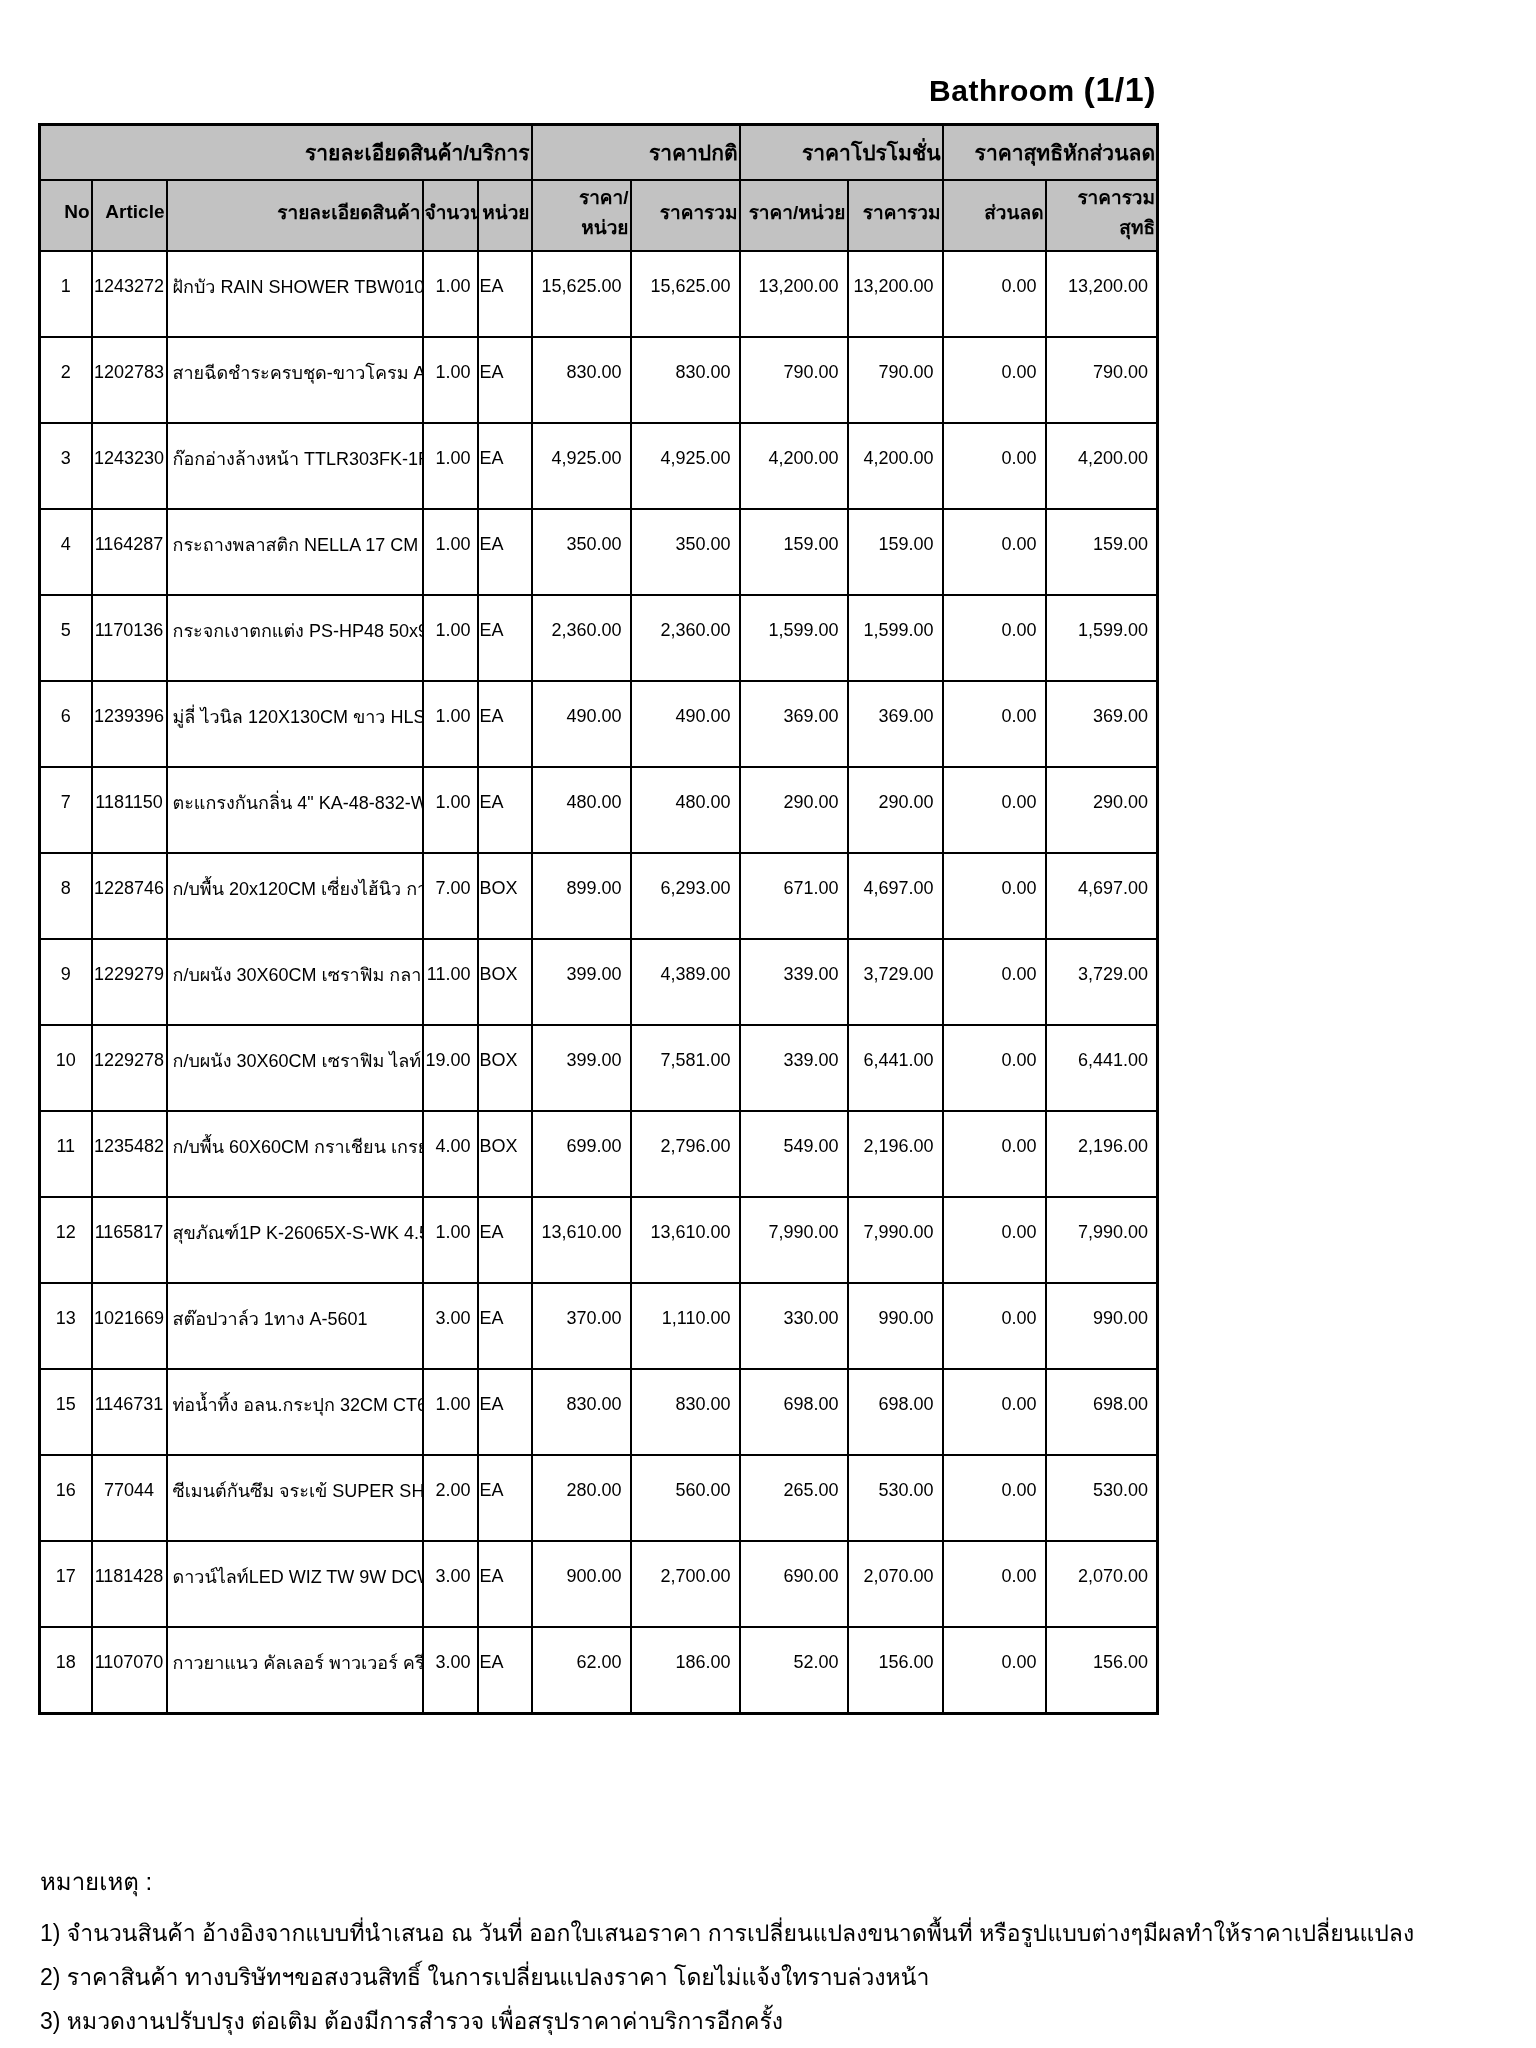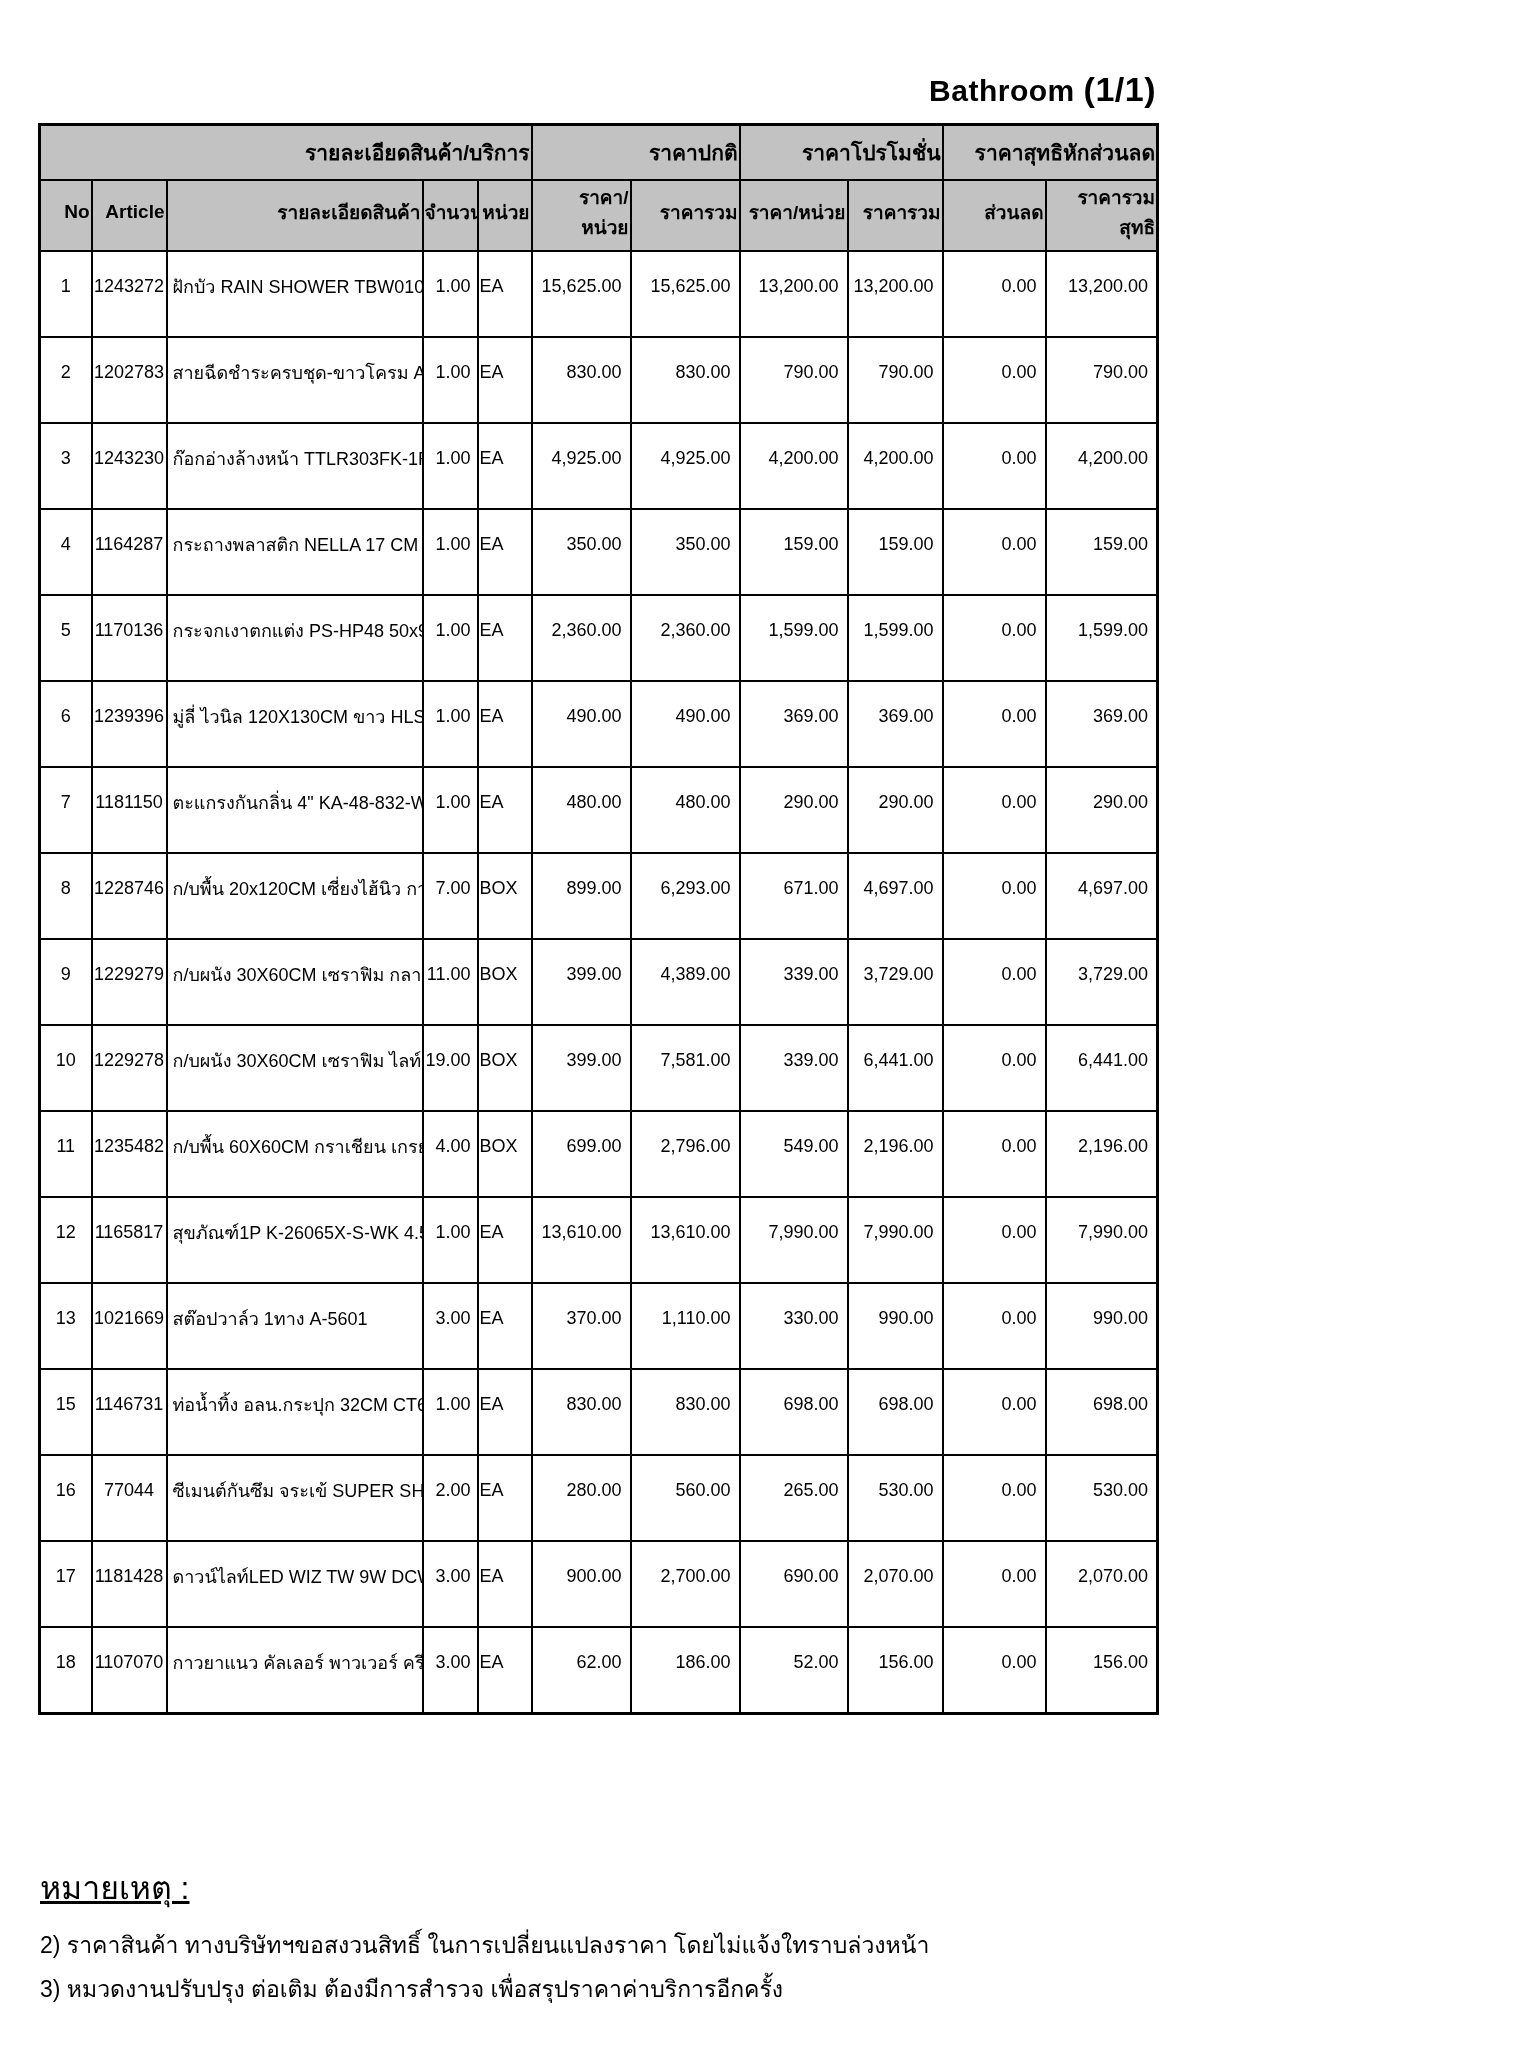--- a/index.html
+++ b/index.html
@@ -29,21 +29,21 @@
   }
   td.c-no   { text-align:center; }
   td.c-article { text-align:center; }
   td.c-desc { text-align:left; padding-left:5px; padding-right:2px;
               white-space:nowrap; font-size:17px; }
   td.c-qty  { text-align:right; padding-right:6px;margin-left:33px; }
   td.c-unit { text-align:left; }
   td.c-num  { text-align:right; padding-right:8px; }
 
   .notes { position:absolute; left:40px; top:1862px; width:1460px; font-size:23px; }
-  .notes .heading { text-decoration:underline; font-size:32px; margin-bottom:10px; }
+  .notes .heading { font-size:24px; margin-bottom:10px; }
   .notes .note-line { line-height:44px; white-space:nowrap; }
 </style>
 </head>
 <body>
 
 <div class="page-title">
   <span>Bathroom</span>
   <span class="pg">(1/1)</span>
 </div>
 
@@ -302,15 +302,16 @@
         <td class="c-num">52.00</td>
         <td class="c-num">156.00</td>
         <td class="c-num">0.00</td>
         <td class="c-num">156.00</td>
       </tr>
     </tbody>
 </table>
 
 <div class="notes">
   <div class="heading">หมายเหตุ :</div>
+  <div class="note-line">1) จำนวนสินค้า อ้างอิงจากแบบที่นำเสนอ ณ วันที่ ออกใบเสนอราคา การเปลี่ยนแปลงขนาดพื้นที่ หรือรูปแบบต่างๆมีผลทำให้ราคาเปลี่ยนแปลง</div>
   <div class="note-line">2) ราคาสินค้า ทางบริษัทฯขอสงวนสิทธิ์ ในการเปลี่ยนแปลงราคา โดยไม่แจ้งใทราบล่วงหน้า</div>
   <div class="note-line">3) หมวดงานปรับปรุง ต่อเติม ต้องมีการสำรวจ เพื่อสรุปราคาค่าบริการอีกครั้ง</div>
 </div>
 
 </body></html>

